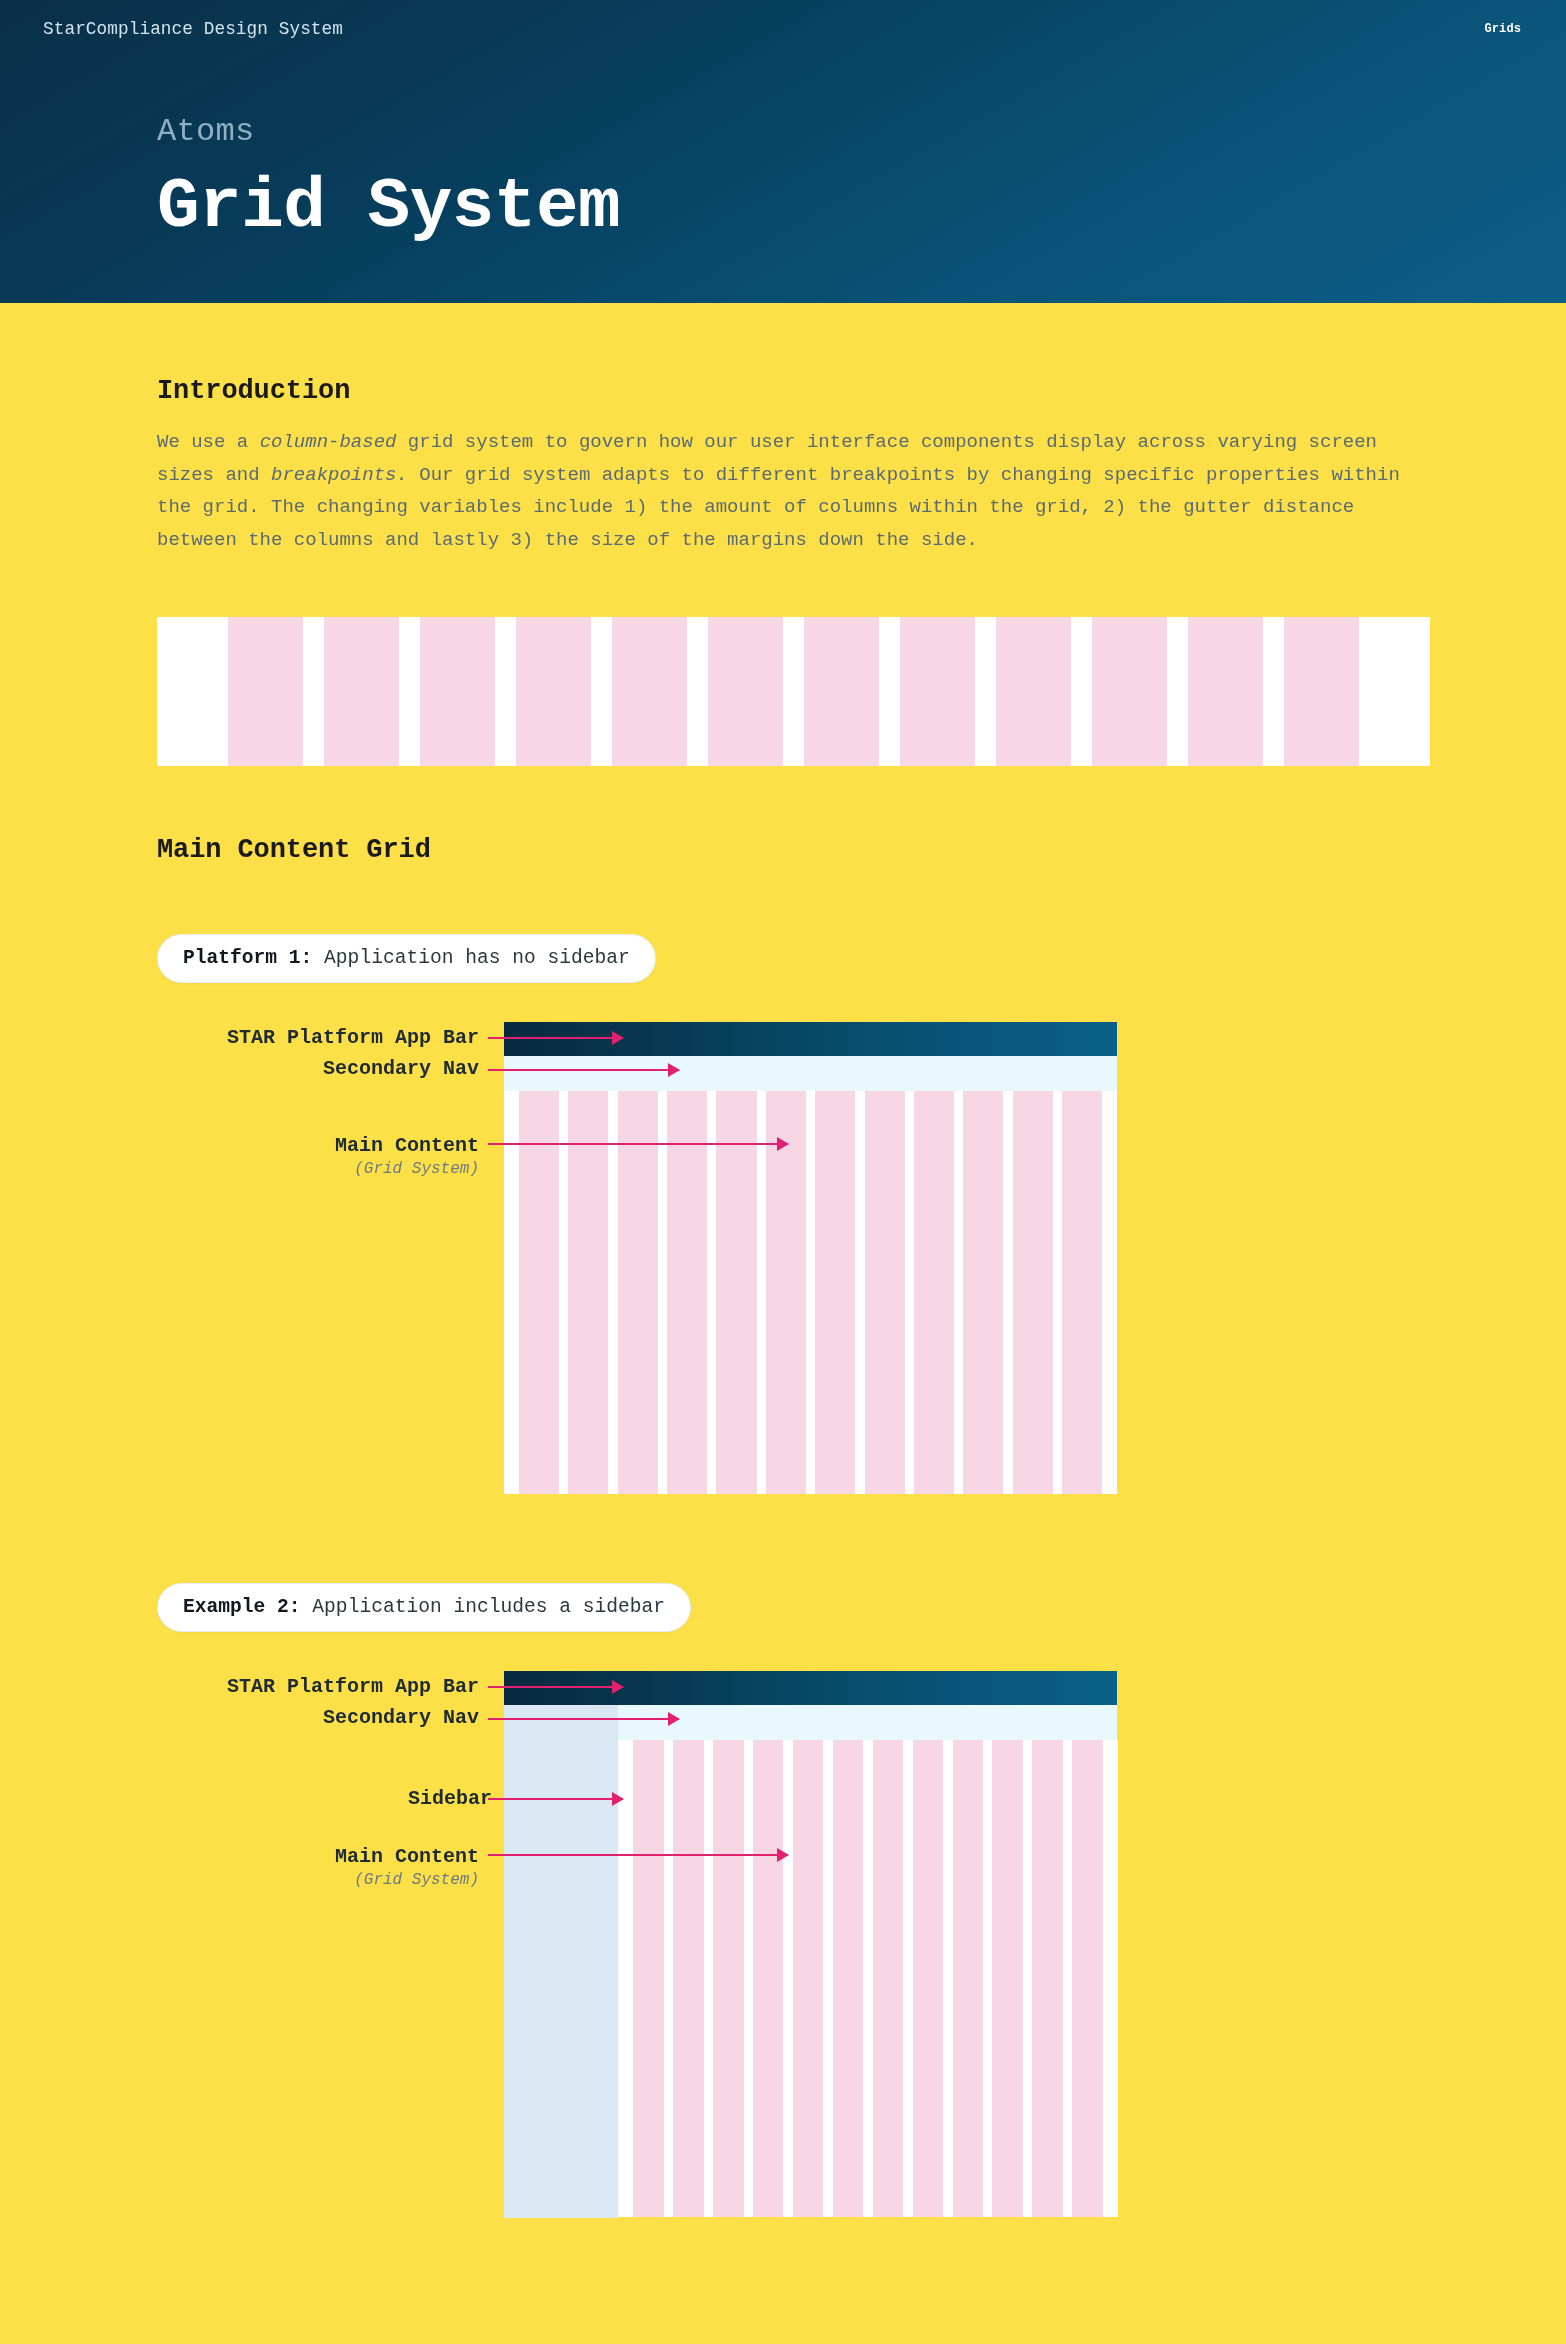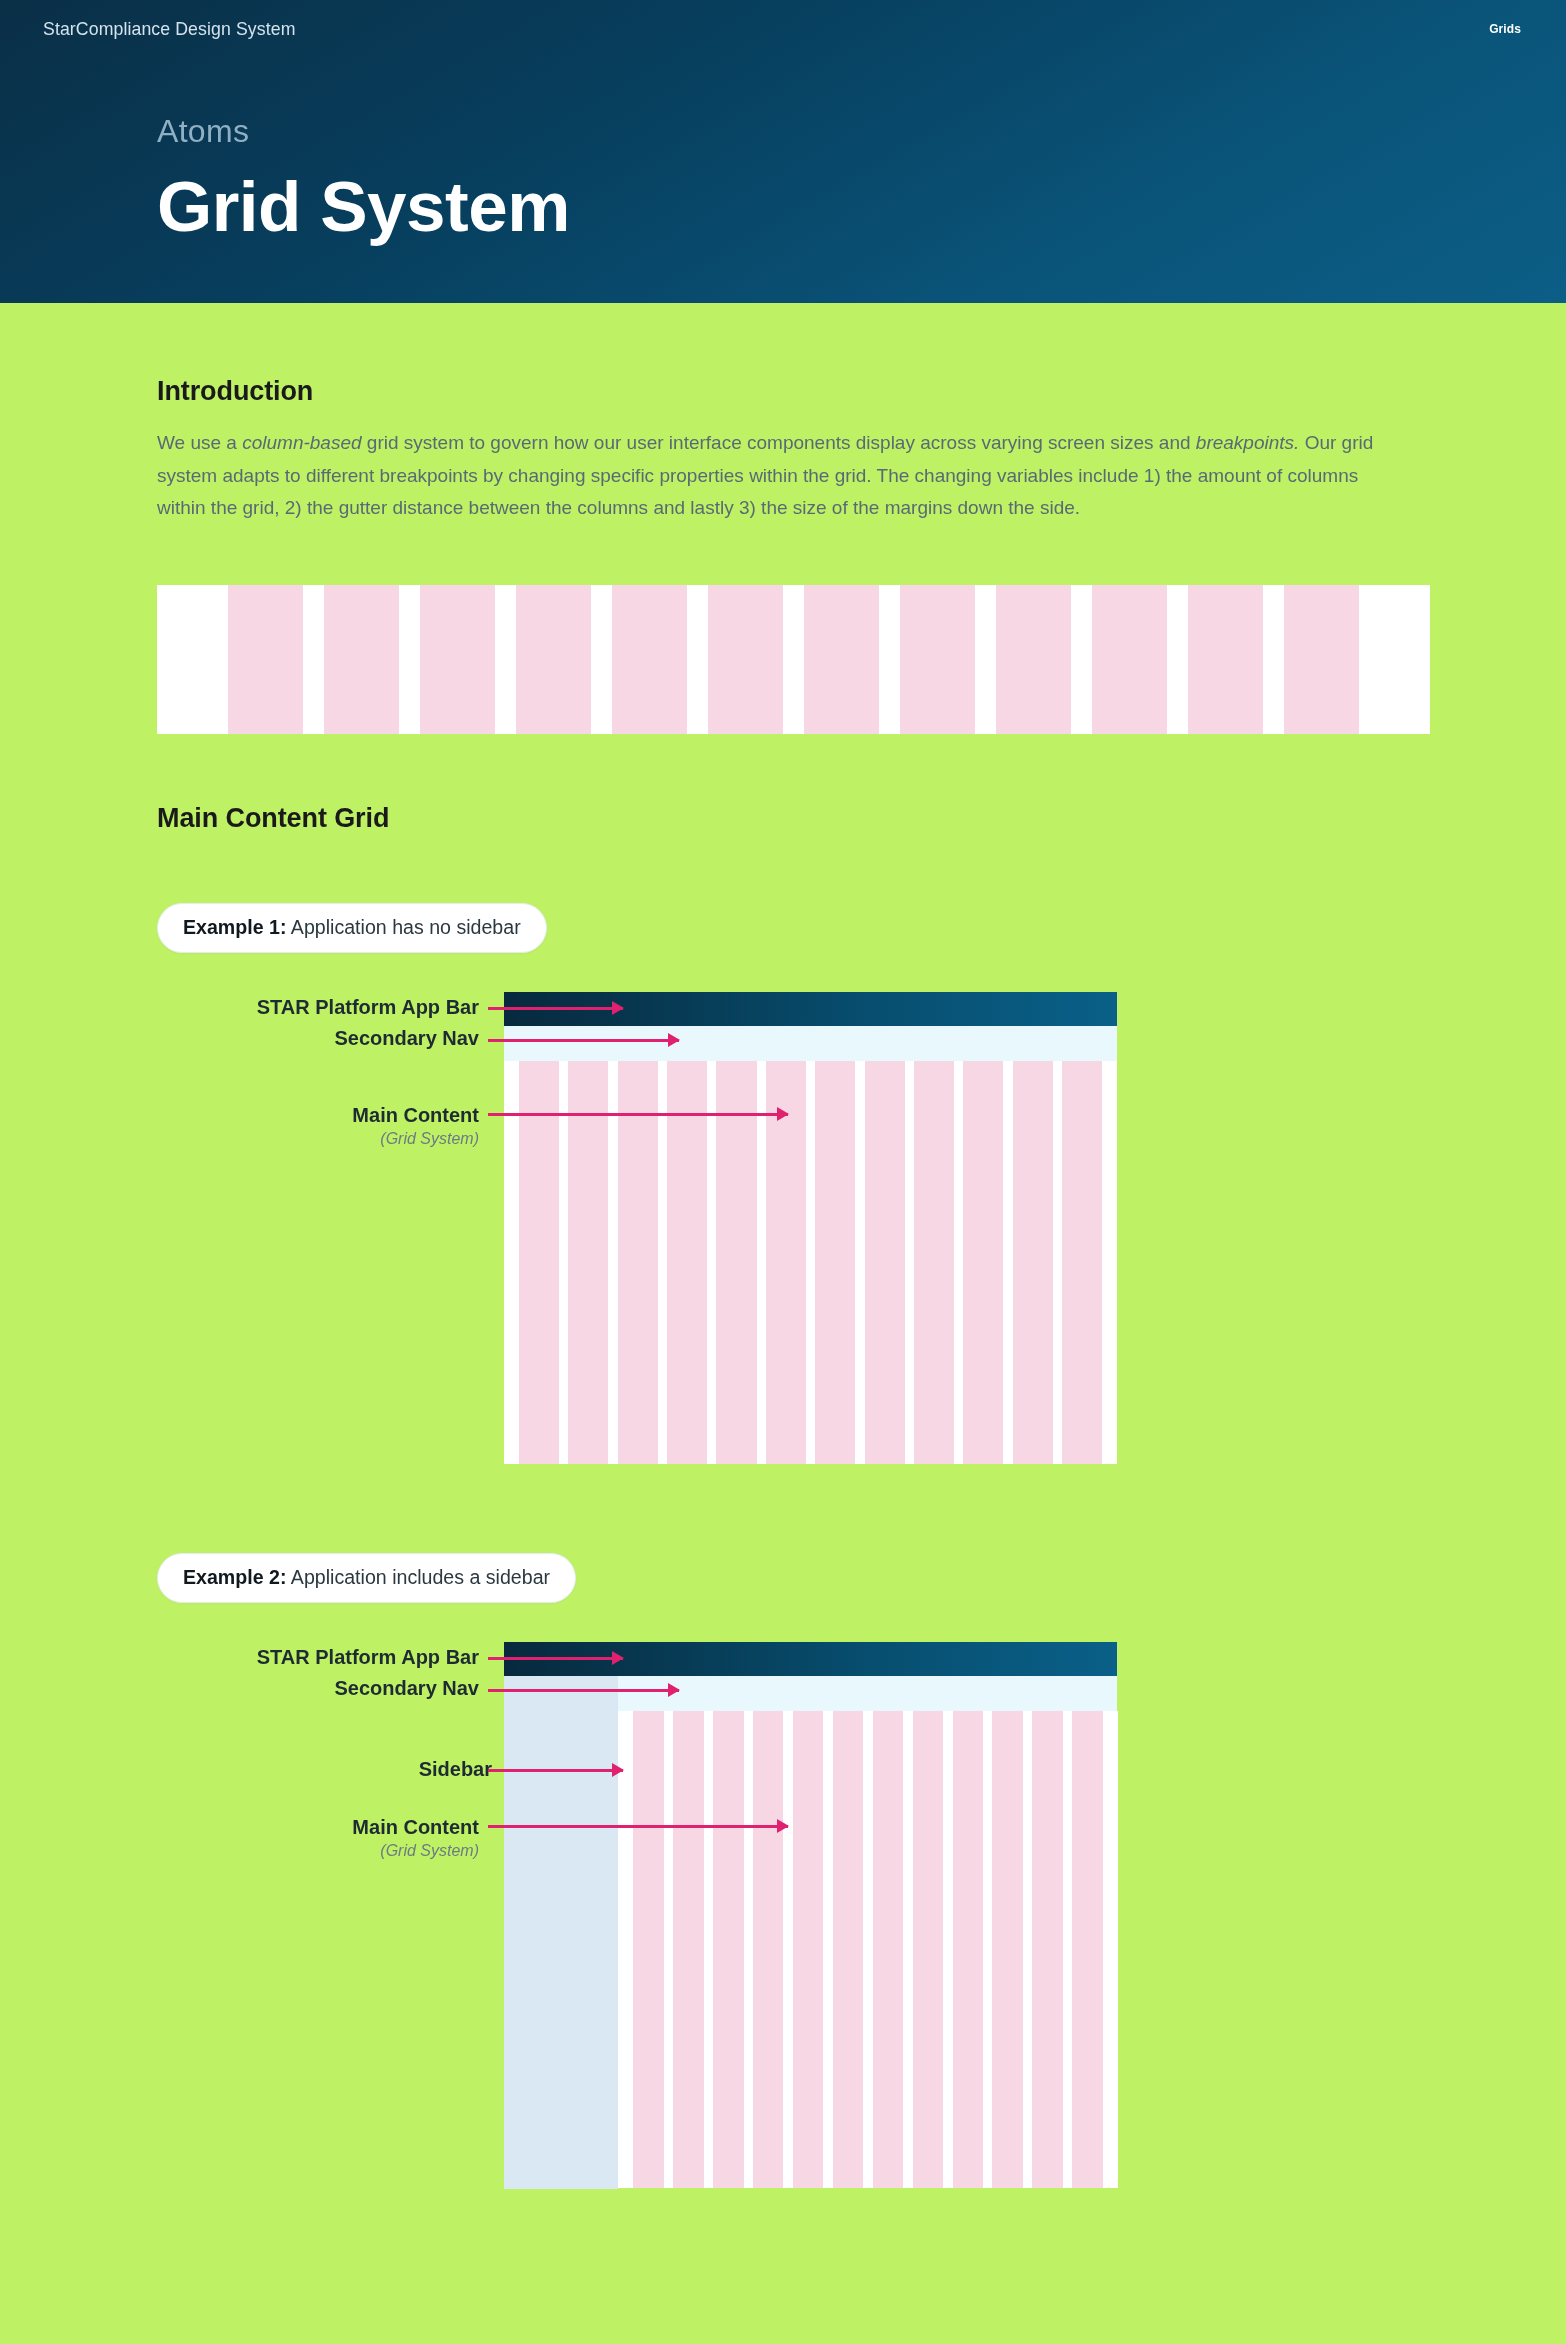--- a/index.html
+++ b/index.html
@@ -10,21 +10,22 @@
     background: #F5FAFD;
     font-family: "Liberation Sans", sans-serif;
     -webkit-font-smoothing: antialiased;
   }
 
   .page {
     position: relative;
     width: 1566px;
     height: 2345px;
     overflow: hidden;
-    background: #bef264;
+    background: #fde047;
+    font-family: Liberation Mono, monospace;
   }
 
   
   .hero {
     position: relative;
     width: 1566px;
     height: 303px;
     background: linear-gradient(150deg, #0A2F47 0%, #073F5E 38%, #0A5479 72%, #0C5E86 100%);
     overflow: hidden;
   }
@@ -278,21 +279,21 @@
           <div class="grid-demo-col"></div>
           <div class="grid-demo-col"></div>
         </div>
     </div>
 
     
     <h2 class="section-title mcg-title">Main Content Grid</h2>
 
     
     <div class="example-pill">
-      <b>Example 1:</b><span> Application has no sidebar</span>
+      <b>Platform 1:</b><span> Application has no sidebar</span>
     </div>
 
     <div class="diagram ex1">
 
       <div class="appbar" style="top:11.2px;"></div>
 
       <div class="secnav" style="top:45px;"></div>
 
       <div class="maingrid" style="left:347px; top:80px; width:613px; height:403px;">
           <div class="gcol"></div>

